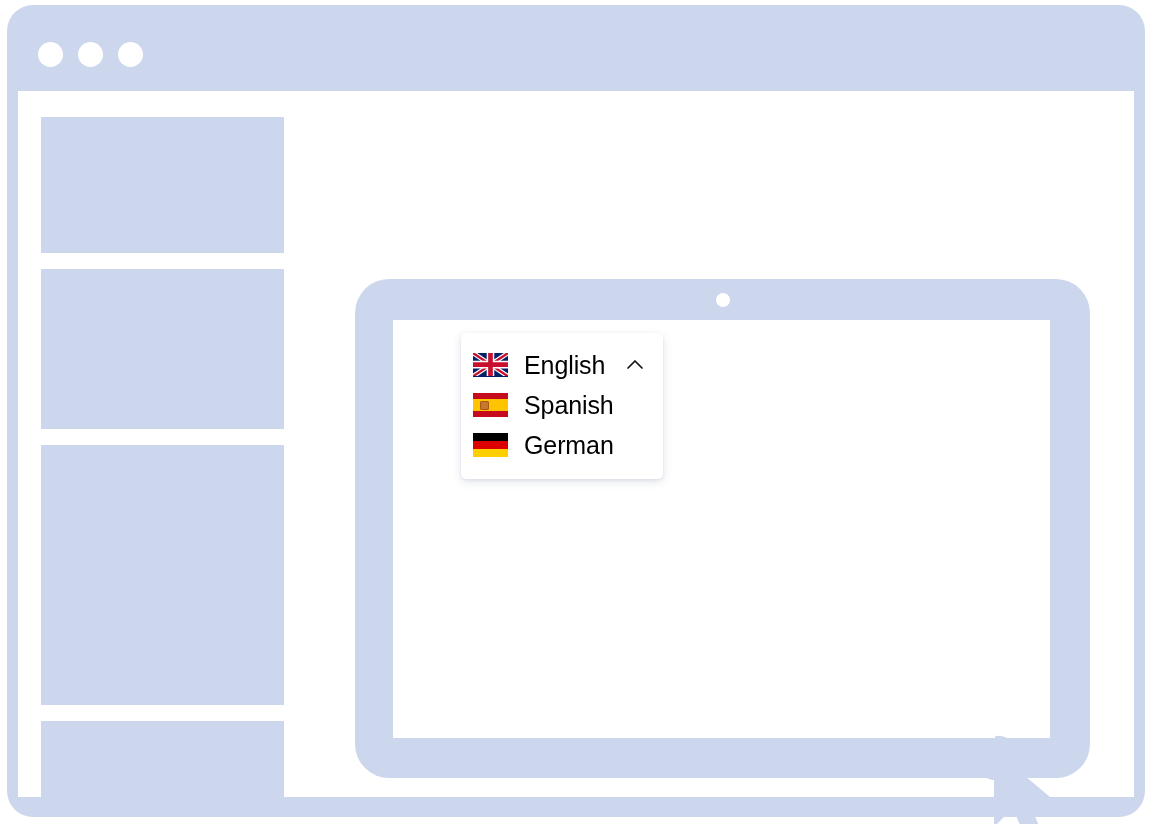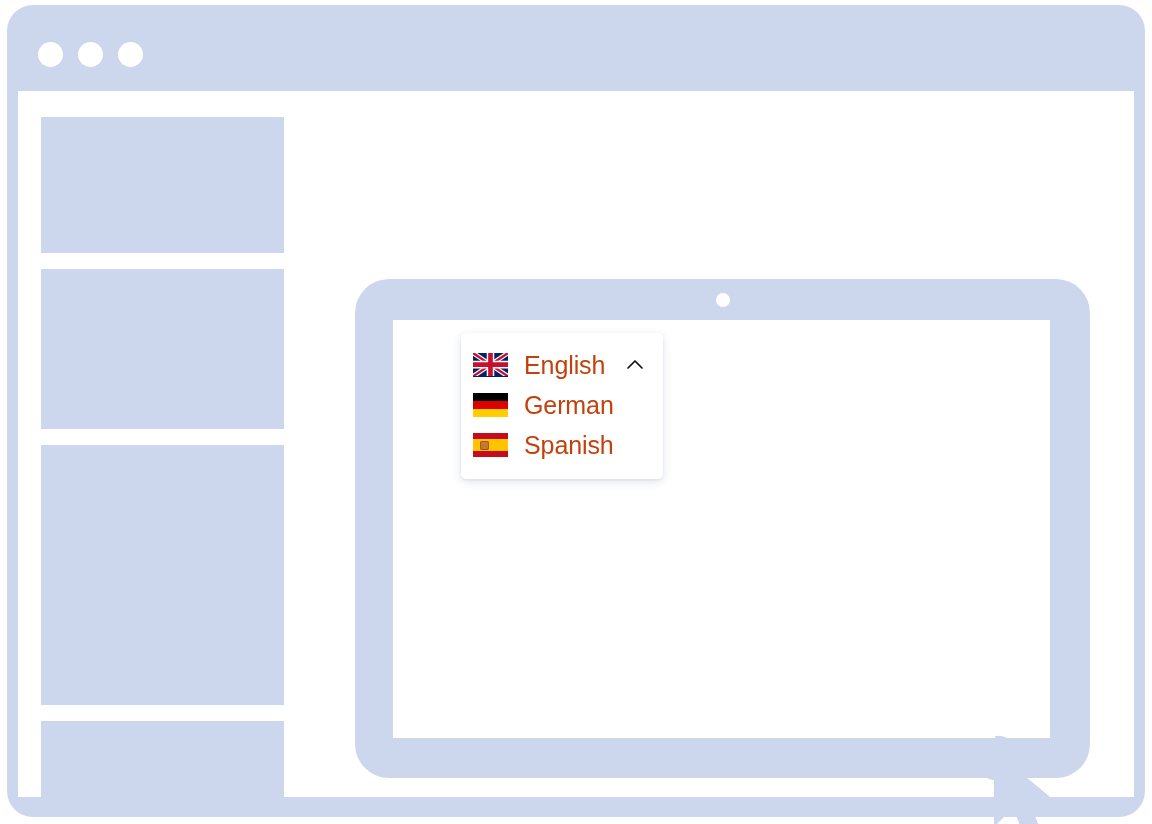--- a/index.html
+++ b/index.html
@@ -130,21 +130,21 @@
     height: 24px;
     flex: 0 0 35px;
     position: relative;
     overflow: hidden;
     display: block;
   }
   .lang-label {
     margin-left: 16px;
     font-size: 25px;
     line-height: 1;
-    color: #c2410c;
+    color: #000000;
     letter-spacing: -0.1px;
     white-space: nowrap;
   }
   #chevron-up-icon {
     margin-left: auto;
     margin-right: 16px;
     width: 24px;
     height: 24px;
     flex: 0 0 24px;
     display: block;
@@ -237,37 +237,37 @@
                 <path d="M30,0 L30,40 M0,20 L60,20" stroke="#C8102E" stroke-width="8"></path>
               </svg>
             </span>
             <span class="lang-label">English</span>
             <svg id="chevron-up-icon" viewBox="0 0 24 24" fill="none" stroke="#111111" stroke-width="1.7" stroke-linecap="round" stroke-linejoin="round">
               <polyline points="5,15 12,8 19,15"></polyline>
             </svg>
           </div>
 
           <div class="language-option">
+            <span class="flag flag-es">
+              <span class="es-s es-top"></span>
+              <span class="es-s es-bot"></span>
+              <span class="es-crest"></span>
+            </span>
+            <span class="lang-label">Spanish</span>
+          </div>
+
+          <div class="language-option">
             <span class="flag flag-de">
               <span class="de-s de-black"></span>
               <span class="de-s de-red"></span>
               <span class="de-s de-gold"></span>
             </span>
             <span class="lang-label">German</span>
           </div>
 
-          <div class="language-option">
-            <span class="flag flag-es">
-              <span class="es-s es-top"></span>
-              <span class="es-s es-bot"></span>
-              <span class="es-crest"></span>
-            </span>
-            <span class="lang-label">Spanish</span>
-          </div>
-
 
         </div>
 
         <svg id="click-ripple" viewBox="0 0 52 52" fill="none" aria-hidden="true">
           <path d="M26,6 A20,20 0 1,1 11.9,40.1" stroke="#ccd7ed" stroke-width="4.5" stroke-linecap="round" fill="none"></path>
         </svg>
 
         <svg id="mouse-cursor" viewBox="0 0 74 96" aria-hidden="true">
           <path d="M4,2 L4,79 L23,60 L36,92 L52,85 L39,54 L66,54 Z" fill="#ccd7ed"></path>
         </svg>

